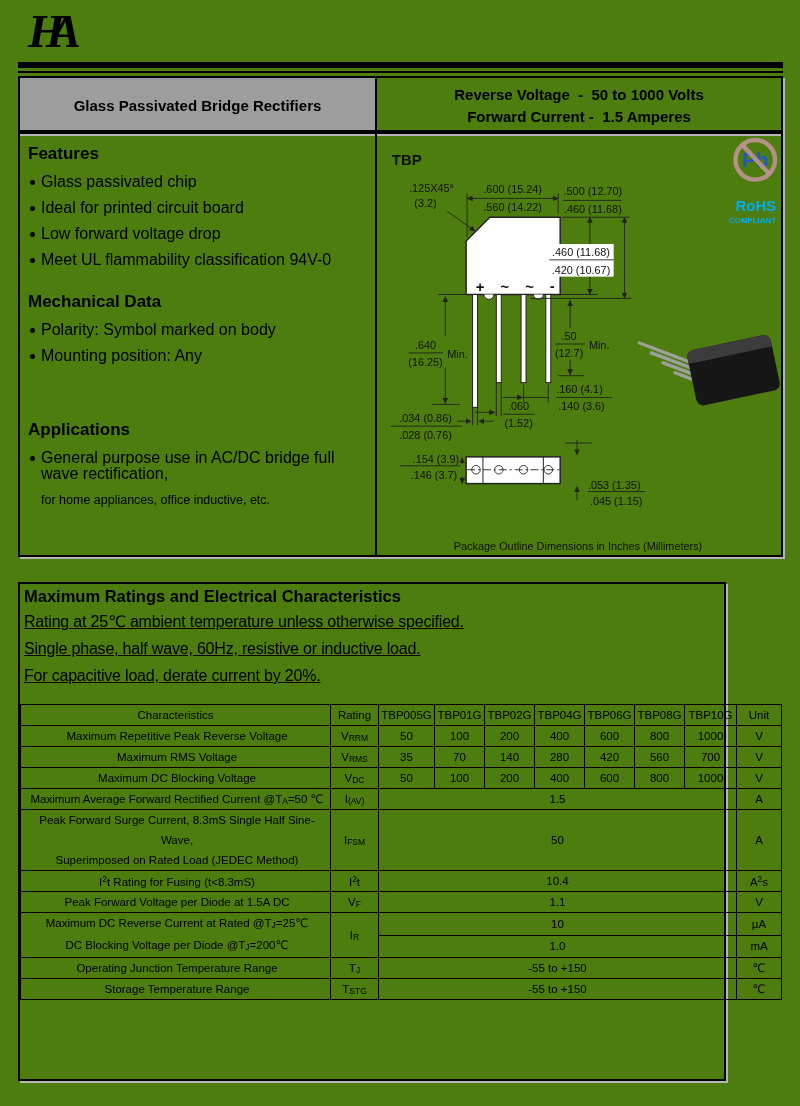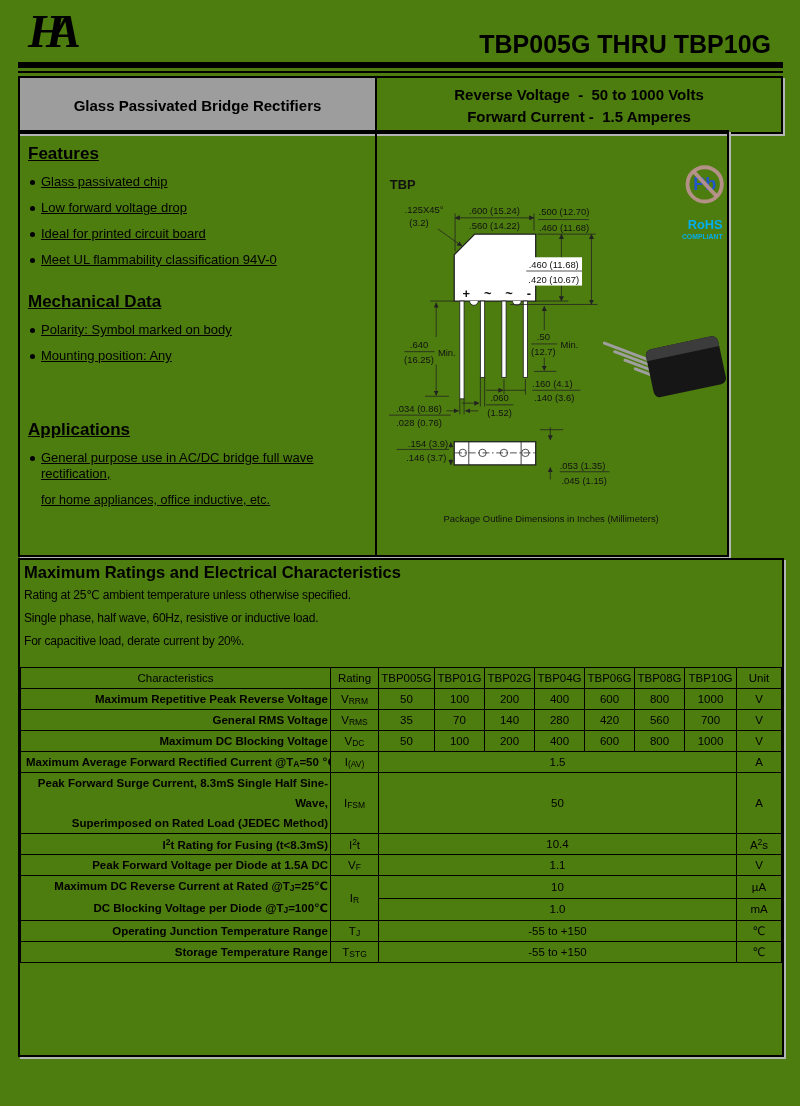--- a/index.html
+++ b/index.html
@@ -16,64 +16,63 @@
 
   
   .banner{position:absolute;left:18px;top:76px;width:765px;height:58px;border:2px solid #000;
           box-sizing:border-box;display:flex;box-shadow:2px 2px 0 #b5b5b5;}
   .banner-left{width:357px;box-sizing:border-box;background:#9d9d9d;border-right:2px solid #000;
           display:flex;align-items:center;justify-content:center;font-weight:bold;font-size:15px;}
   .banner-right{flex:1;display:flex;flex-direction:column;align-items:center;justify-content:center;
           gap:5px;font-weight:bold;font-size:15px;white-space:pre;border-radius:14px;}
 
   
-  .main{position:absolute;left:18px;top:130px;width:711px;height:427px;border:2px solid #000;
-        box-sizing:border-box;display:flex;box-shadow:2px 2px 0 #b5b5b5;text-decoration:underline;}
+  .main{position:absolute;left:18px;top:130px;width:765px;height:427px;border:2px solid #000;
+        box-sizing:border-box;display:flex;box-shadow:2px 2px 0 #b5b5b5;}
   .left-panel{width:357px;box-sizing:border-box;border-right:2px solid #000;padding:12px 8px 0 8px;}
   .right-panel{flex:1;position:relative;}
   .drawing{position:absolute;left:0;top:0;width:100%;height:100%;}
 
   .left-panel h2{font-size:17px;margin:0 0 10px 0;}
   .h-feat{margin-top:2px;}
   .h-mech{margin-top:24px !important;}
   .h-app{margin-top:56px !important;}
-  .li{display:flex;align-items:flex-start;font-size:13px;margin:0 0 10px 0;line-height:16px;}
+  .li{display:flex;align-items:flex-start;font-size:16px;margin:0 0 10px 0;line-height:16px;}
   .dot{flex:none;width:5px;height:5px;border-radius:50%;background:#000;margin:6px 6px 0 2px;}
   .app-cont{font-size:12.5px;margin:0 0 10px 13px;line-height:16px;}
 
   
-  .ratings{position:absolute;left:18px;top:558px;width:766px;height:499px;border:2px solid #000;
+  .ratings{position:absolute;left:18px;top:582px;width:708px;height:499px;border:2px solid #000;
            box-sizing:border-box;box-shadow:2px 2px 0 #b5b5b5;}
   .ratings h2{font-size:16.5px;margin:3px 0 6px 4px;}
-  .note{font-size:12px;margin:0 0 9px 4px;letter-spacing:-0.2px;}
+  .note{font-size:16px;margin:0 0 9px 4px;letter-spacing:-0.2px;text-decoration:underline;}
 
   table.spec{width:100%;border-collapse:collapse;table-layout:fixed;font-size:11.5px;margin-top:19px;}
   .spec th,.spec td{border:1px solid #000;padding:0 2px;height:20px;text-align:center;
         font-weight:normal;overflow:hidden;white-space:nowrap;}
-  .spec .char{text-align:right;padding-left:5px;font-weight:bold;}
+  .spec .char{text-align:center;padding-left:5px;}
   .spec .tall{height:41px;}
   .spec .two{line-height:20px;white-space:normal;}
   .sb{font-size:74%;vertical-align:-1px;}
   .sp{font-size:74%;vertical-align:4px;}
 
   
   .dim{stroke:#222;stroke-width:0.9;fill:none;}
   .shape{stroke:#222;stroke-width:1.5;fill:#fff;}
   .thin{stroke:#222;stroke-width:1;fill:#fff;}
   .dtxt{font-size:11px;fill:#111;}
   .btxt{font-size:15px;font-weight:bold;fill:#111;}
 </style>
 </head>
 <body>
 
 <div class="page">
 
   <div class="header">
     <div class="logo">HA</div>
-    <div class="title">TBP005G THRU TBP10G</div>
   </div>
   <div class="rule-thick"></div>
   <div class="rule-thin"></div>
 
   <div class="banner">
     <div class="banner-left">Glass Passivated Bridge Rectifiers</div>
     <div class="banner-right">
       <div>Reverse Voltage  -  50 to 1000 Volts</div>
       <div>Forward Current -  1.5 Amperes</div>
     </div>
@@ -81,25 +80,25 @@
 
   <div class="main">
     <div class="left-panel">
       <h2 class="h-feat">Features</h2>
       <div class="li">
           <span class="dot"></span>
           <span>Glass passivated chip</span>
         </div>
       <div class="li">
           <span class="dot"></span>
+          <span>Ideal for printed circuit board</span>
+        </div>
+      <div class="li">
+          <span class="dot"></span>
           <span>Low forward voltage drop</span>
-        </div>
-      <div class="li">
-          <span class="dot"></span>
-          <span>Ideal for printed circuit board</span>
         </div>
       <div class="li">
           <span class="dot"></span>
           <span>Meet UL flammability classification 94V-0</span>
         </div>
 
       <h2 class="h-mech">Mechanical Data</h2>
       <div class="li">
           <span class="dot"></span>
           <span>Polarity: Symbol marked on body</span>
@@ -317,21 +316,21 @@
           <td>50</td>
           <td>100</td>
           <td>200</td>
           <td>400</td>
           <td>600</td>
           <td>800</td>
           <td>1000</td>
           <td>V</td>
         </tr>
         <tr>
-          <td class="char">General RMS Voltage</td>
+          <td class="char">Maximum RMS Voltage</td>
           <td><span>V</span><span class="sb">RMS</span></td>
           <td>35</td>
           <td>70</td>
           <td>140</td>
           <td>280</td>
           <td>420</td>
           <td>560</td>
           <td>700</td>
           <td>V</td>
         </tr>
@@ -370,21 +369,21 @@
         </tr>
         <tr>
           <td class="char">Peak Forward Voltage per Diode at 1.5A DC</td>
           <td><span>V</span><span class="sb">F</span></td>
           <td colspan="7">1.1</td>
           <td>V</td>
         </tr>
         <tr>
           <td class="char two" rowspan="2">
             <div><span>Maximum DC Reverse Current at Rated @T</span><span class="sb">J</span><span>=25℃</span></div>
-            <div><span>DC Blocking Voltage per Diode @T</span><span class="sb">J</span><span>=100℃</span></div>
+            <div><span>DC Blocking Voltage per Diode @T</span><span class="sb">J</span><span>=200℃</span></div>
           </td>
           <td rowspan="2"><span>I</span><span class="sb">R</span></td>
           <td colspan="7">10</td>
           <td>µA</td>
         </tr>
         <tr>
           <td colspan="7">1.0</td>
           <td>mA</td>
         </tr>
         <tr>

